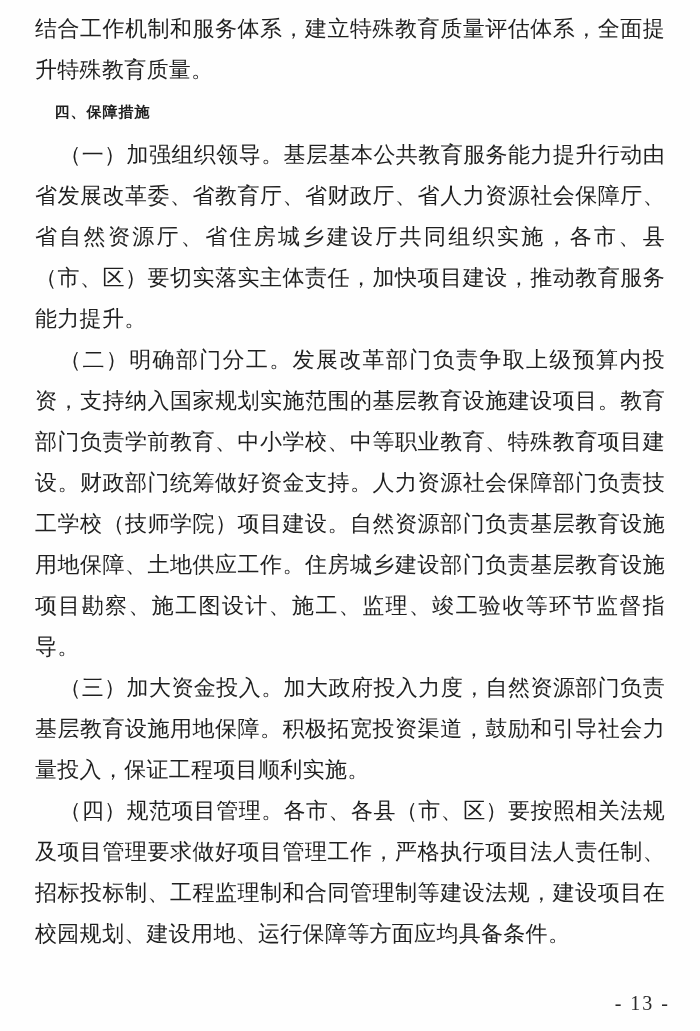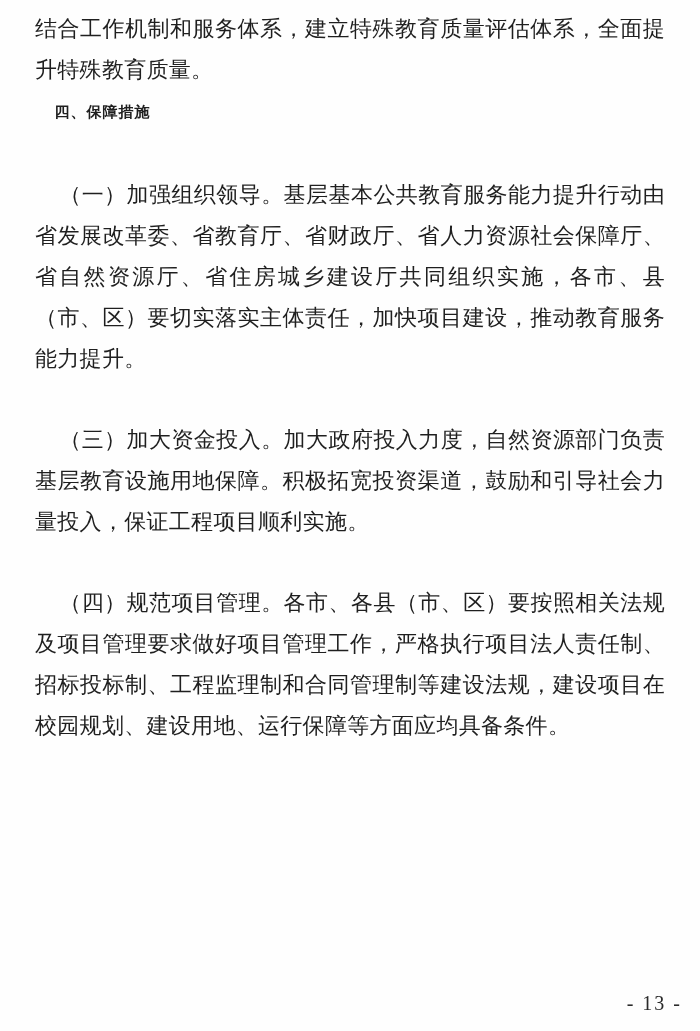--- a/index.html
+++ b/index.html
@@ -29,46 +29,46 @@
     line-height: 41px;
     text-align: justify;
     text-justify: inter-character;
     letter-spacing: 0.3px;
   }
   .para.cont {
     text-indent: 0;
   }
   .para.ind {
     text-indent: 1.1em;
-    margin-top: 40px;
   }
   .heading {
     margin: 0;
     font-size: 15px;
     line-height: 44px;
     font-weight: bold;
     font-family: "Liberation Sans", "DejaVu Sans", sans-serif;
     text-indent: 1.3em;
     letter-spacing: 1px;
   }
   .page-number {
     position: absolute;
-    right: 18px;
+    right: 30px;
     bottom: 16px;
     font-size: 20px;
     letter-spacing: 2px;
     color: #2a2a2a;
     font-family: "Liberation Serif", "DejaVu Serif", serif;
   }
 </style>
 </head>
 <body>
 
 <div class="page">
   <div class="content">
     <p class="para cont">结合工作机制和服务体系，建立特殊教育质量评估体系，全面提升特殊教育质量。</p>
     <h2 class="heading">四、保障措施</h2>
     <p class="para ind">（一）加强组织领导。基层基本公共教育服务能力提升行动由省发展改革委、省教育厅、省财政厅、省人力资源社会保障厅、省自然资源厅、省住房城乡建设厅共同组织实施，各市、县（市、区）要切实落实主体责任，加快项目建设，推动教育服务能力提升。</p>
+    <p class="para ind">（二）明确部门分工。发展改革部门负责争取上级预算内投资，支持纳入国家规划实施范围的基层教育设施建设项目。教育部门负责学前教育、中小学校、中等职业教育、特殊教育项目建设。财政部门统筹做好资金支持。人力资源社会保障部门负责技工学校（技师学院）项目建设。自然资源部门负责基层教育设施用地保障、土地供应工作。住房城乡建设部门负责基层教育设施项目勘察、施工图设计、施工、监理、竣工验收等环节监督指导。</p>
     <p class="para ind">（三）加大资金投入。加大政府投入力度，自然资源部门负责基层教育设施用地保障。积极拓宽投资渠道，鼓励和引导社会力量投入，保证工程项目顺利实施。</p>
     <p class="para ind">（四）规范项目管理。各市、各县（市、区）要按照相关法规及项目管理要求做好项目管理工作，严格执行项目法人责任制、招标投标制、工程监理制和合同管理制等建设法规，建设项目在校园规划、建设用地、运行保障等方面应均具备条件。</p>
   </div>
   <div class="page-number">- 13 -</div>
 </div>
 
 </body></html>

